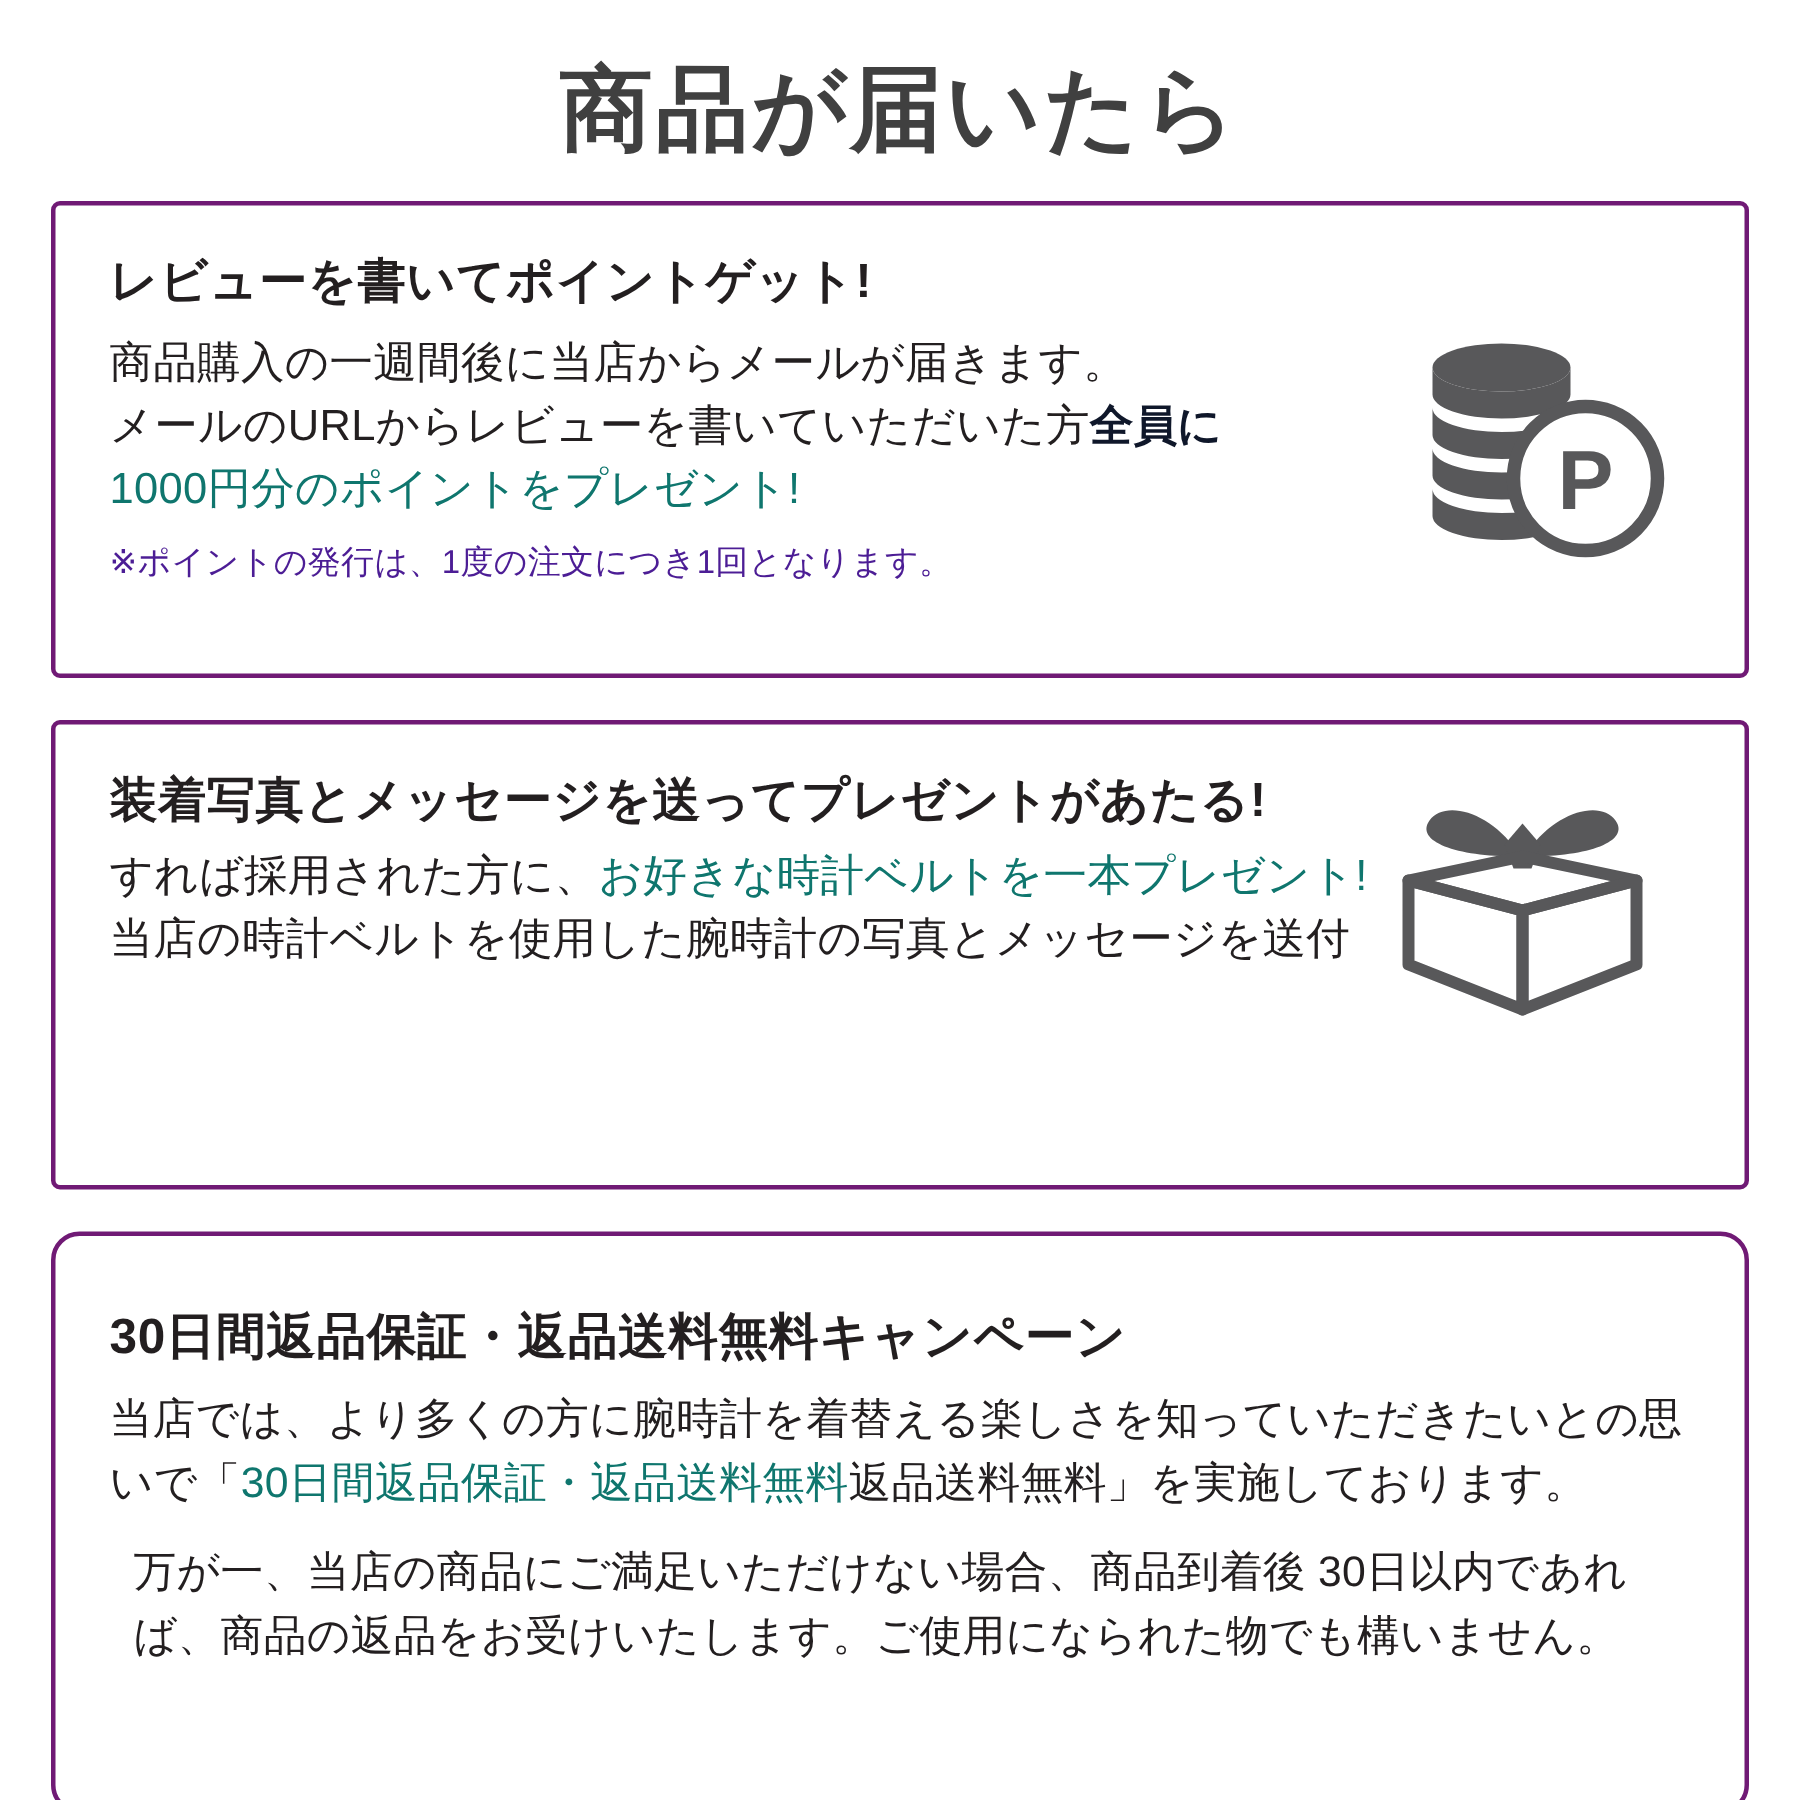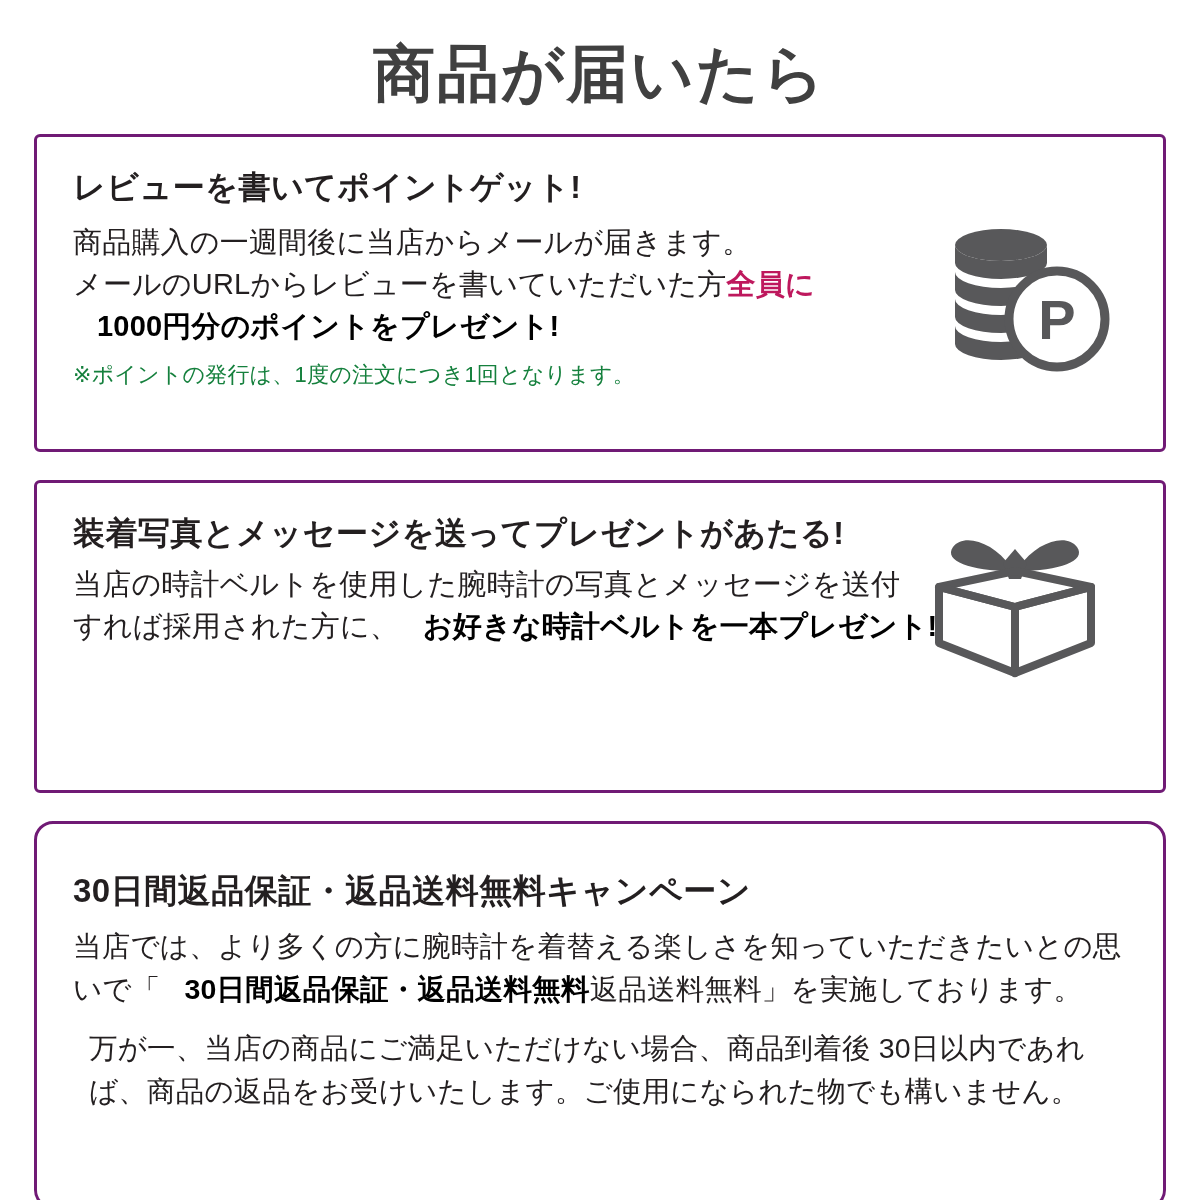--- a/index.html
+++ b/index.html
@@ -53,31 +53,30 @@
   }
   .card-heading.small-gap { margin-bottom: 10px; }
   .card-body {
     font-size: 29px;
     line-height: 1.45;
     color: #231f20;
     letter-spacing: 0.2px;
   }
   .card-body .line { display: block; white-space: nowrap; }
   .red {
-    color: #be185d;
+    color: #0f172a;
     font-weight: bold;
   }
   .red-strong {
-    color: #000000;
-    font-weight: bold;
-    margin-left: 24px;
+    color: #0f766e;
+    font-weight: normal;
   }
   .note {
     font-size: 22px;
-    color: #15803d;
+    color: #4c1d95;
     margin-top: 12px;
     letter-spacing: 0.2px;
   }
   .body-wrap {
     max-width: 880px;
   }
   .card-3 .card-body { font-size: 28.5px; line-height: 1.5; }
   .card-3 .body-wrap { max-width: 1080px; }
   .card-3 .card-heading { margin-top: 16px; font-size: 33px; }
 
@@ -130,24 +129,24 @@
         <circle cx="122" cy="110" r="48" fill="#ffffff" stroke="#58585a" stroke-width="9"></circle>
         <text x="122" y="130" text-anchor="middle" font-family="Liberation Sans, sans-serif" font-size="56" font-weight="bold" fill="#58585a">P</text>
       </svg>
     </span>
   </section>
 
   <section class="card card-2">
     <h2 class="card-heading small-gap">装着写真とメッセージを送ってプレゼントがあたる!</h2>
     <div class="card-body body-wrap">
       <span class="line">
-        <span>当店の時計ベルトを使用した腕時計の写真とメッセージを送付</span>
+        <span>すれば採用された方に、</span><span class="red-strong">お好きな時計ベルトを一本プレゼント!</span>
       </span>
       <span class="line">
-        <span>すれば採用された方に、</span><span class="red-strong">お好きな時計ベルトを一本プレゼント!</span>
+        <span>当店の時計ベルトを使用した腕時計の写真とメッセージを送付</span>
       </span>
     </div>
     <span class="icon-gift">
       <svg viewBox="0 0 200 185" width="200" height="185" aria-hidden="true">
         <g fill="#58585a">
           <path d="M96 48 C78 22 48 14 38 28 C28 42 56 52 96 52 C80 40 68 28 62 30 C56 32 66 44 96 50 Z"></path>
           <path d="M104 48 C122 22 152 14 162 28 C172 42 144 52 104 52 C120 40 132 28 138 30 C144 32 134 44 104 50 Z"></path>
           <path d="M88 44 l12 -14 l12 14 l-6 16 h-12 z"></path>
         </g>
         <g fill="none" stroke="#58585a" stroke-width="8" stroke-linejoin="round">

